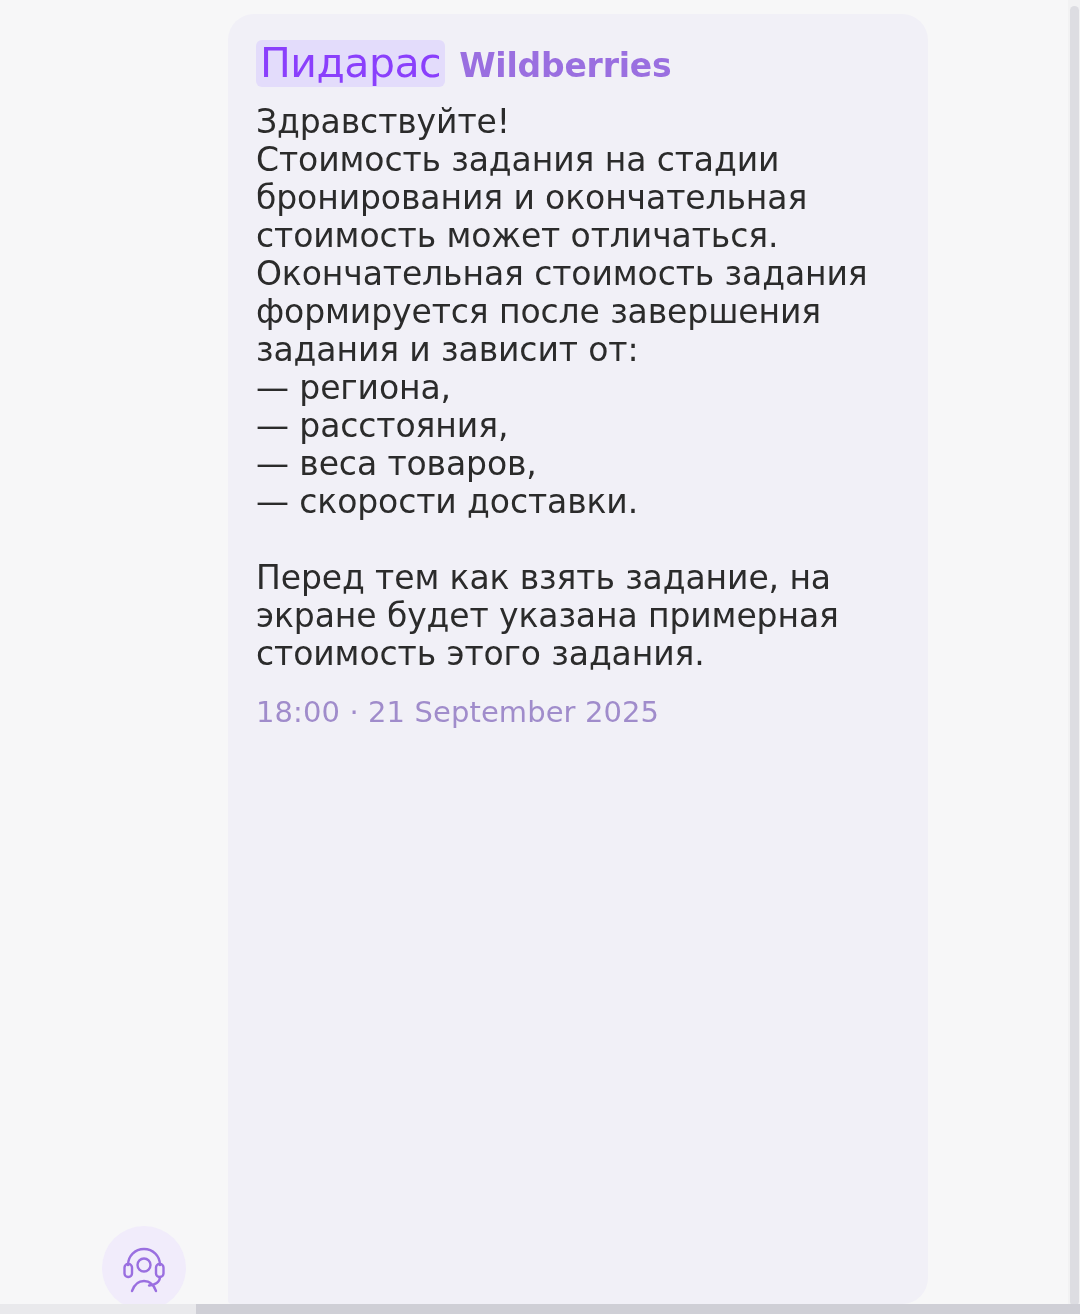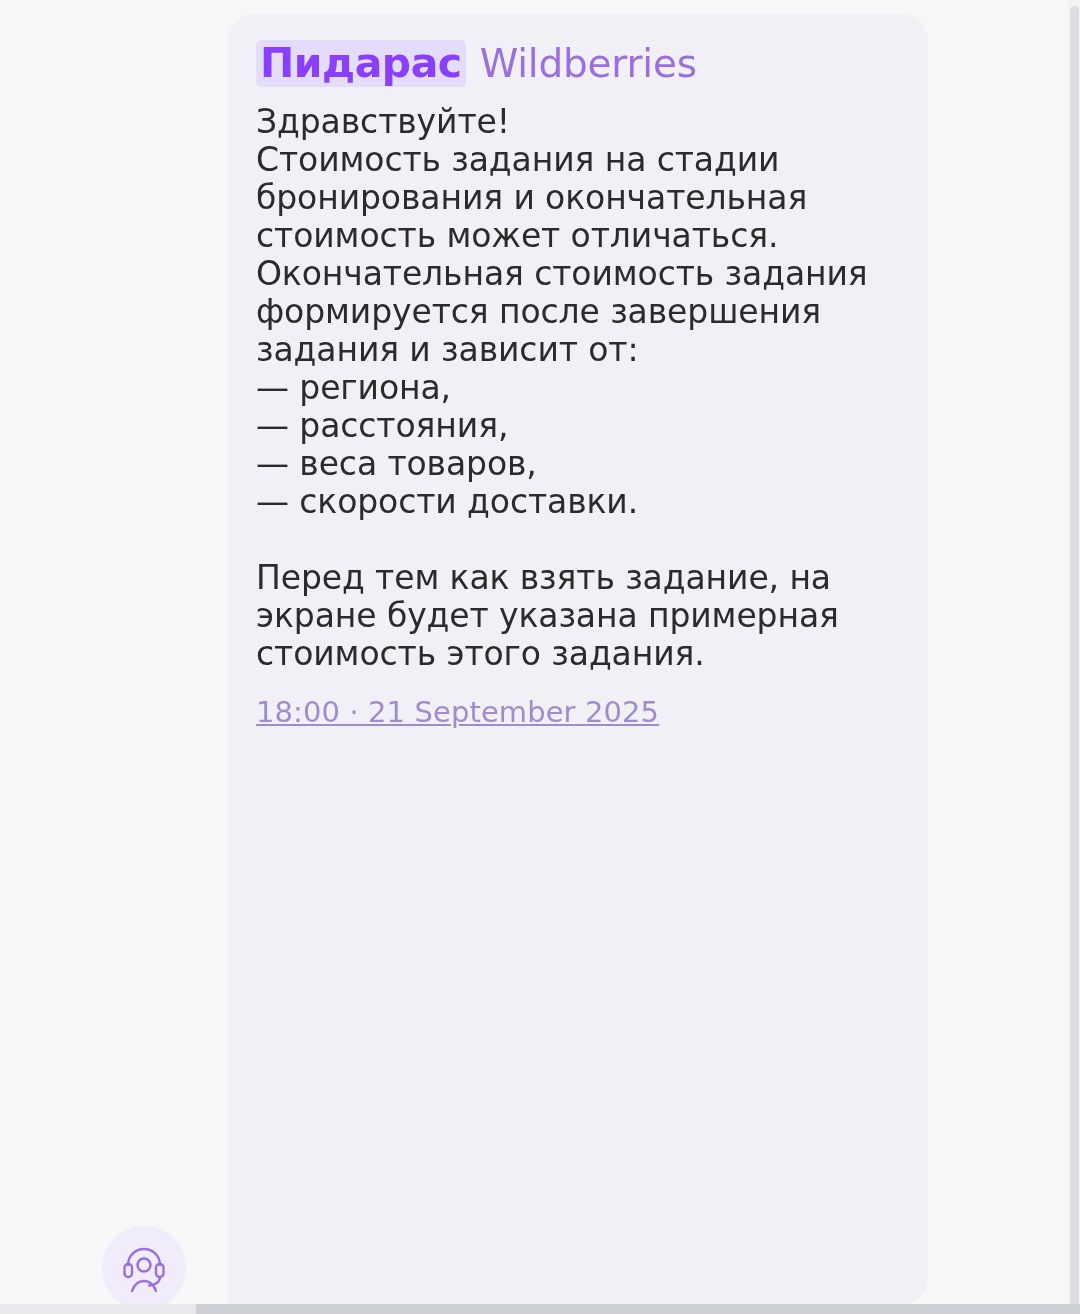--- a/index.html
+++ b/index.html
@@ -65,50 +65,49 @@
   }
 
   .sender-line {
     display: flex;
     align-items: baseline;
     gap: 14px;
     margin-bottom: 16px;
   }
   .sender-name {
     font-size: 41px;
-    font-weight: 700;
+    font-weight: 400;
     color: #8a3ffc;
     background: #e3dcfb;
     border-radius: 6px;
     padding: 0 4px;
     letter-spacing: -0.5px;
     line-height: 1.15;
   }
   .sender-org {
-    font-size: 39px;
-    font-weight: 400;
+    font-size: 33px;
+    font-weight: 700;
     color: #9a6fe0;
     letter-spacing: -0.2px;
     text-align: center;
   }
 
   .msg-body {
     font-size: 33px;
     line-height: 38px;
     color: #2b2b2b;
     white-space: pre-wrap;
     letter-spacing: -0.1px;
   }
 
   .msg-meta {
     margin-top: 22px;
     font-size: 29px;
     color: #a08ccb;
     letter-spacing: 0.1px;
-    text-decoration: underline;
   }
 
   
   .scroll-strip {
     position: absolute;
     right: 0;
     top: 0;
     width: 12px;
     height: 1314px;
     background: #f2f2f3;

